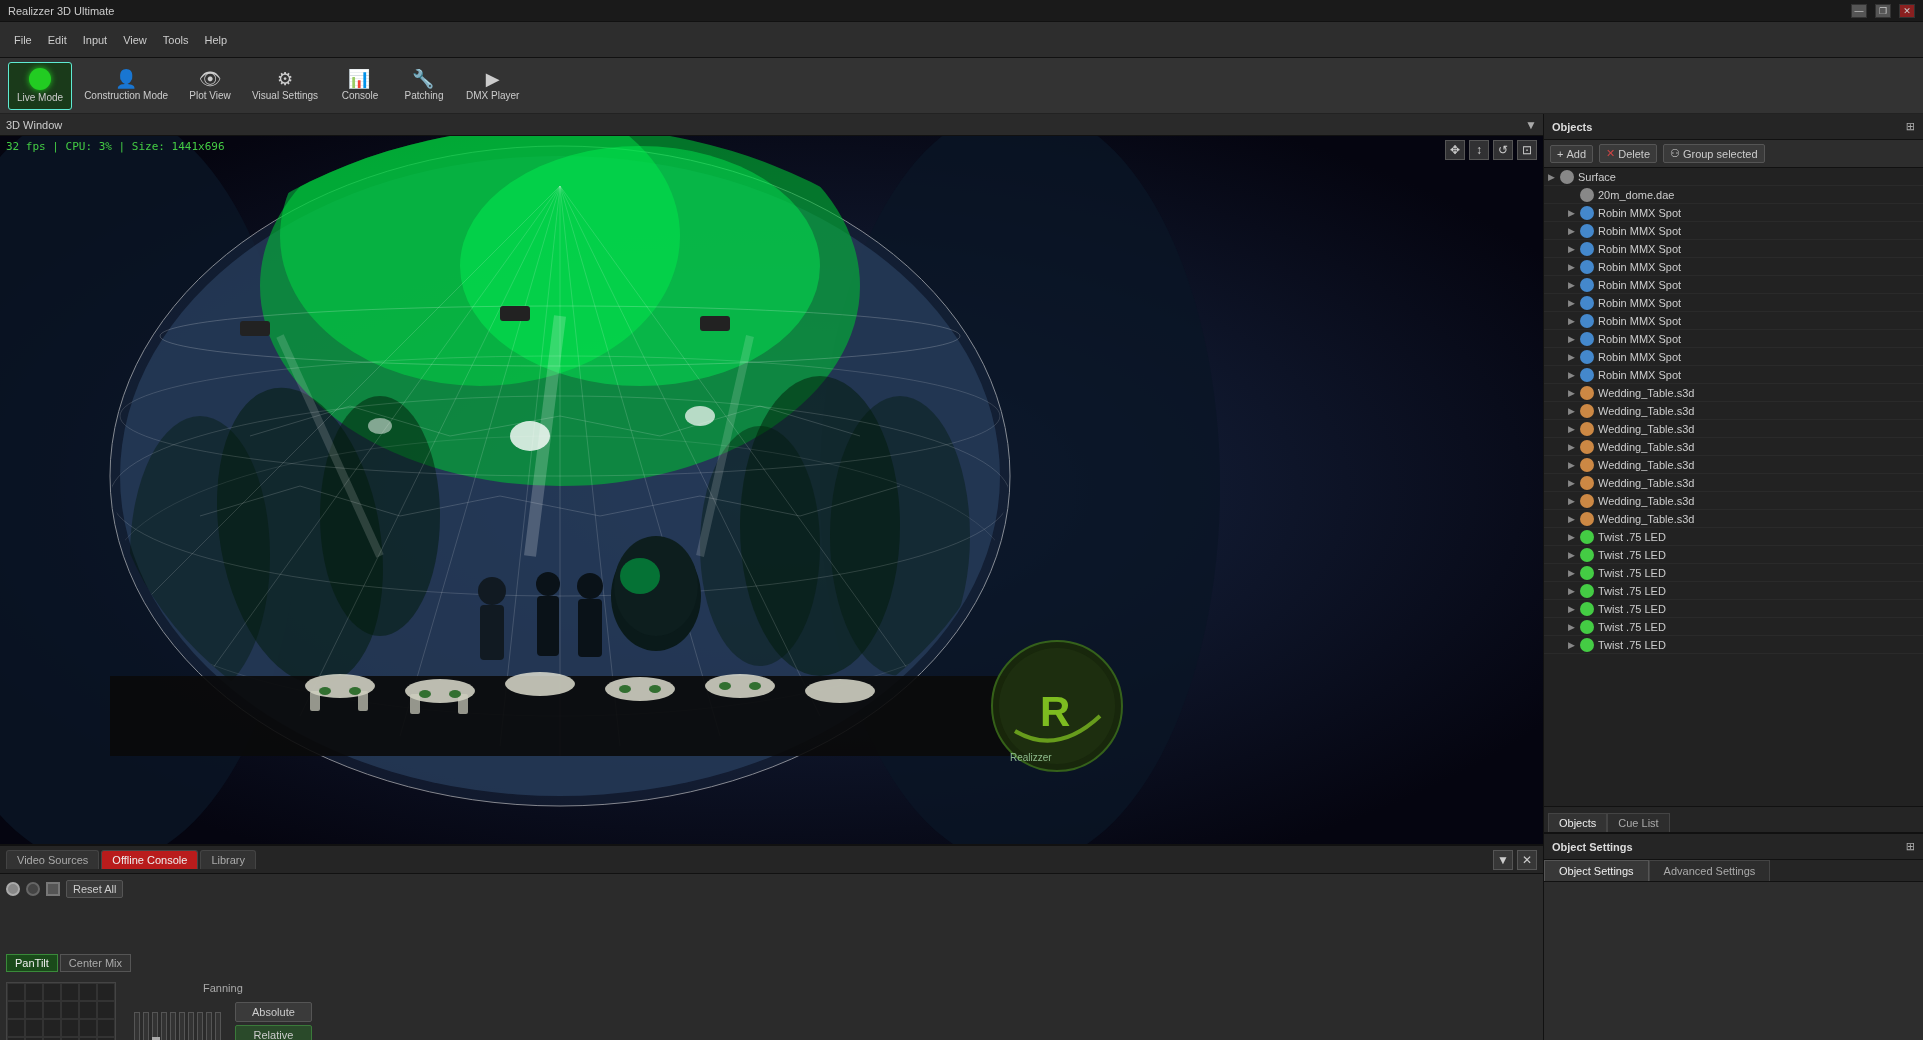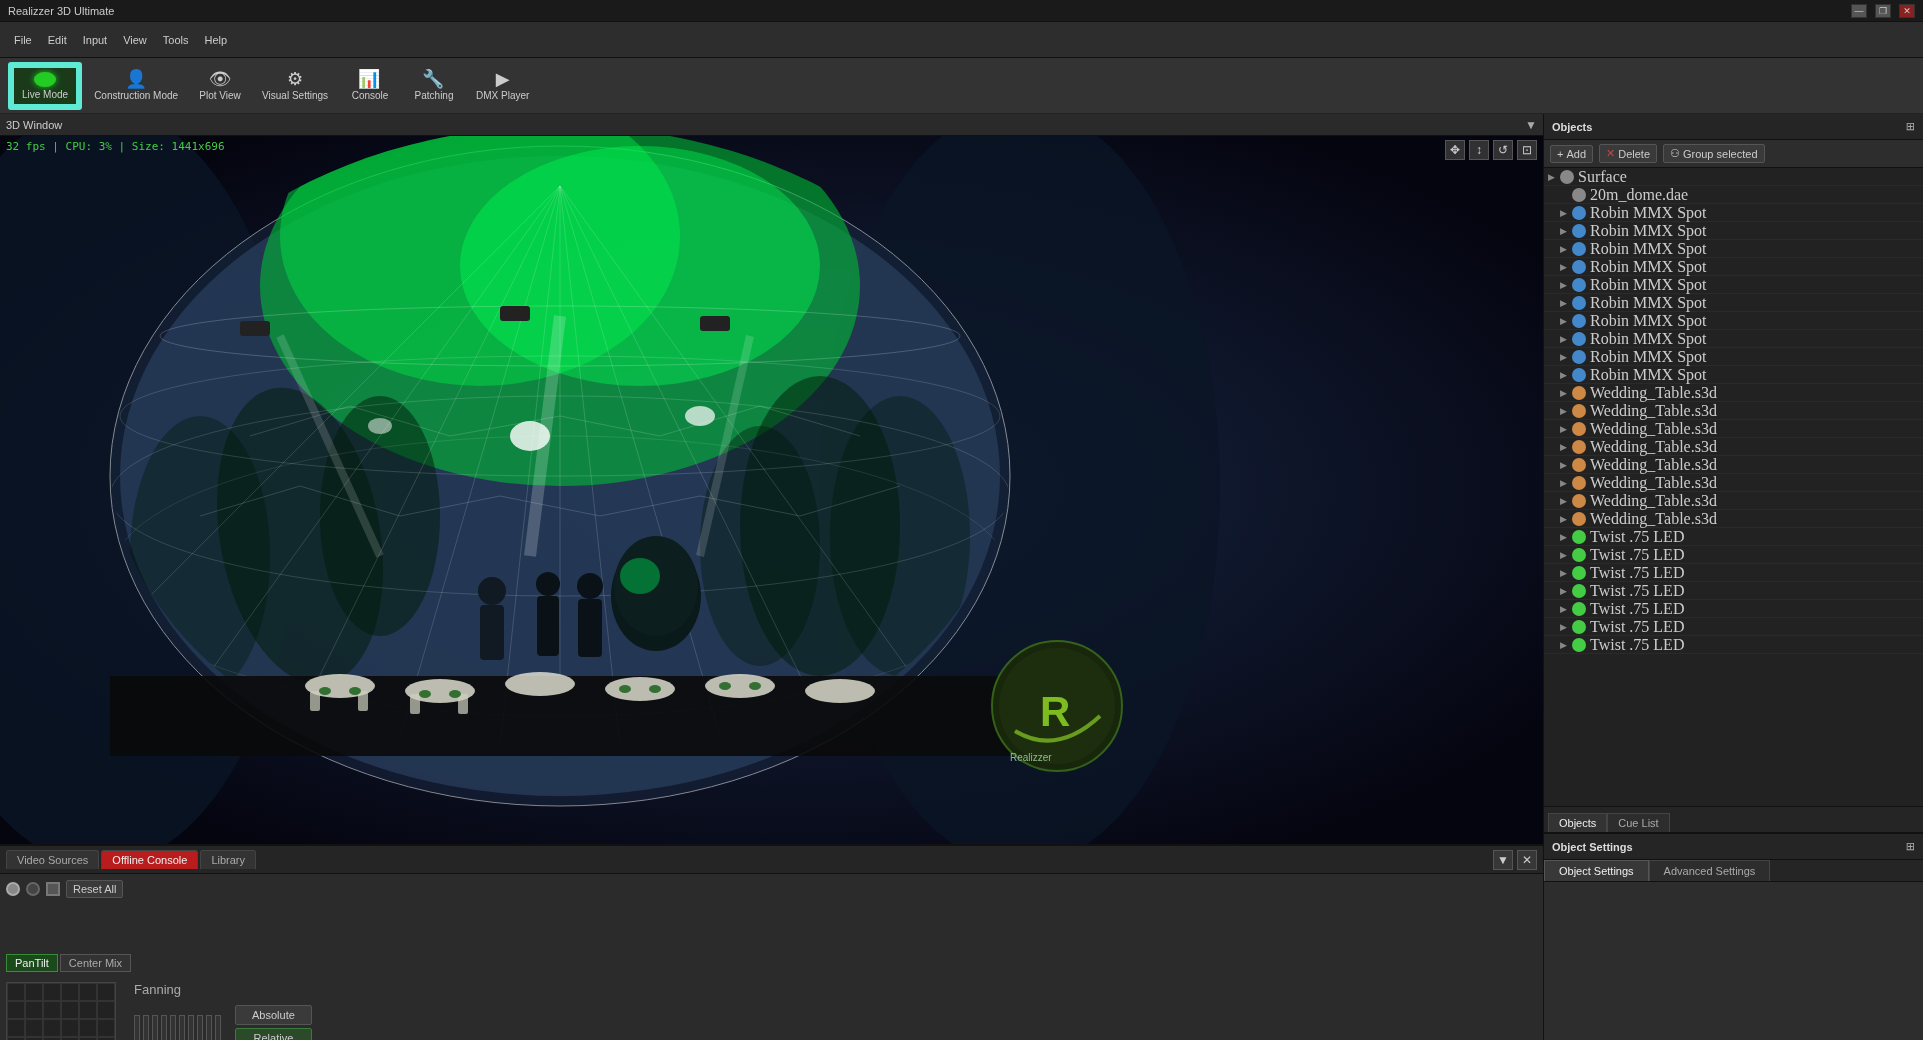--- a/index.html
+++ b/index.html
@@ -78,21 +78,21 @@
       cursor: pointer;
       border-radius: 3px;
       min-width: 60px;
       height: 48px;
       color: #ccc;
       font-size: 10px;
       gap: 2px;
     }
     .toolbar-btn.active {
       background: #1a3a1a;
-      border: 6px solid #5eead4;
+      border: 1px solid #5eead4;
     }
     .toolbar-icon {
       font-size: 18px;
       line-height: 1;
     }
     .live-circle {
       width: 22px;
       height: 22px;
       background: #22cc22;
       border-radius: 50%;
@@ -326,25 +326,24 @@
       border-radius: 50%;
       background: #555;
       margin-right: 4px;
       flex-shrink: 0;
     }
     .obj-icon.surface { background: #888; }
     .obj-icon.light { background: #4488cc; }
     .obj-icon.table { background: #cc8844; }
     .obj-icon.led { background: #44cc44; }
     .obj-name {
-      font-size: 16px;
+      font-size: 11px;
       color: #ccc;
-      font-family: Liberation Serif, serif;
-    }
-    .obj-indent { padding-left: 16px; }
+    }
+    .obj-indent { padding-left: 24px; }
 
     #objects-bottom-tabs {
       height: 26px;
       background: #252525;
       display: flex;
       align-items: flex-end;
       padding: 0 4px;
       border-top: 1px solid #111;
     }
     .objects-tab {
@@ -733,21 +732,21 @@
               <div class="grid-cell"></div>
               <div class="grid-cell"></div>
               <div class="grid-cell"></div>
               <div class="grid-cell"></div>
               <div class="grid-cell"></div>
               <div class="grid-cell"></div>
               <div class="grid-cell"></div>
             </div>
 
             <div id="fanning-area">
-              <div style="font-size:13px;color:#aaa;margin-bottom:4px;">Fanning</div>
+              <div style="font-size:11px;color:#aaa;margin-bottom:4px;text-align:center;">Fanning</div>
               <div style="display:flex;gap:4px;justify-content:flex-end;">
 
                 <div id="fanning-sliders">
                   <div class="fan-slider-track">
                       <div class="fan-slider-thumb"></div>
                     </div>
                   <div class="fan-slider-track">
                       <div class="fan-slider-thumb" style="bottom:30%"></div>
                     </div>
                   <div class="fan-slider-track">

